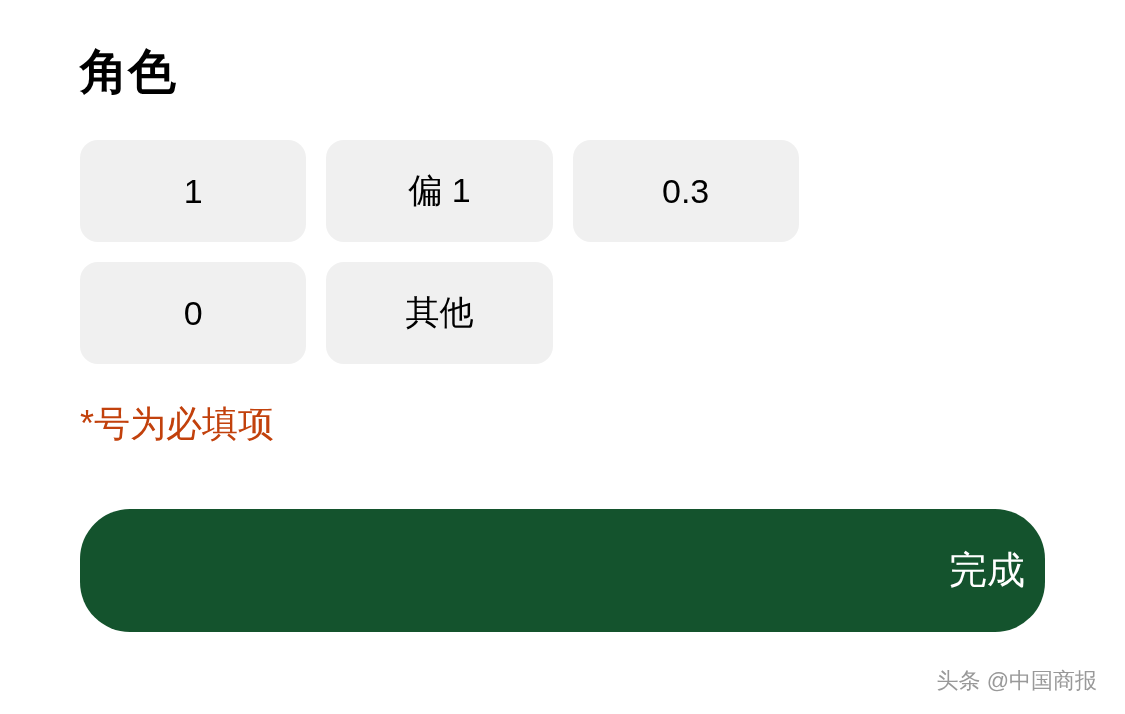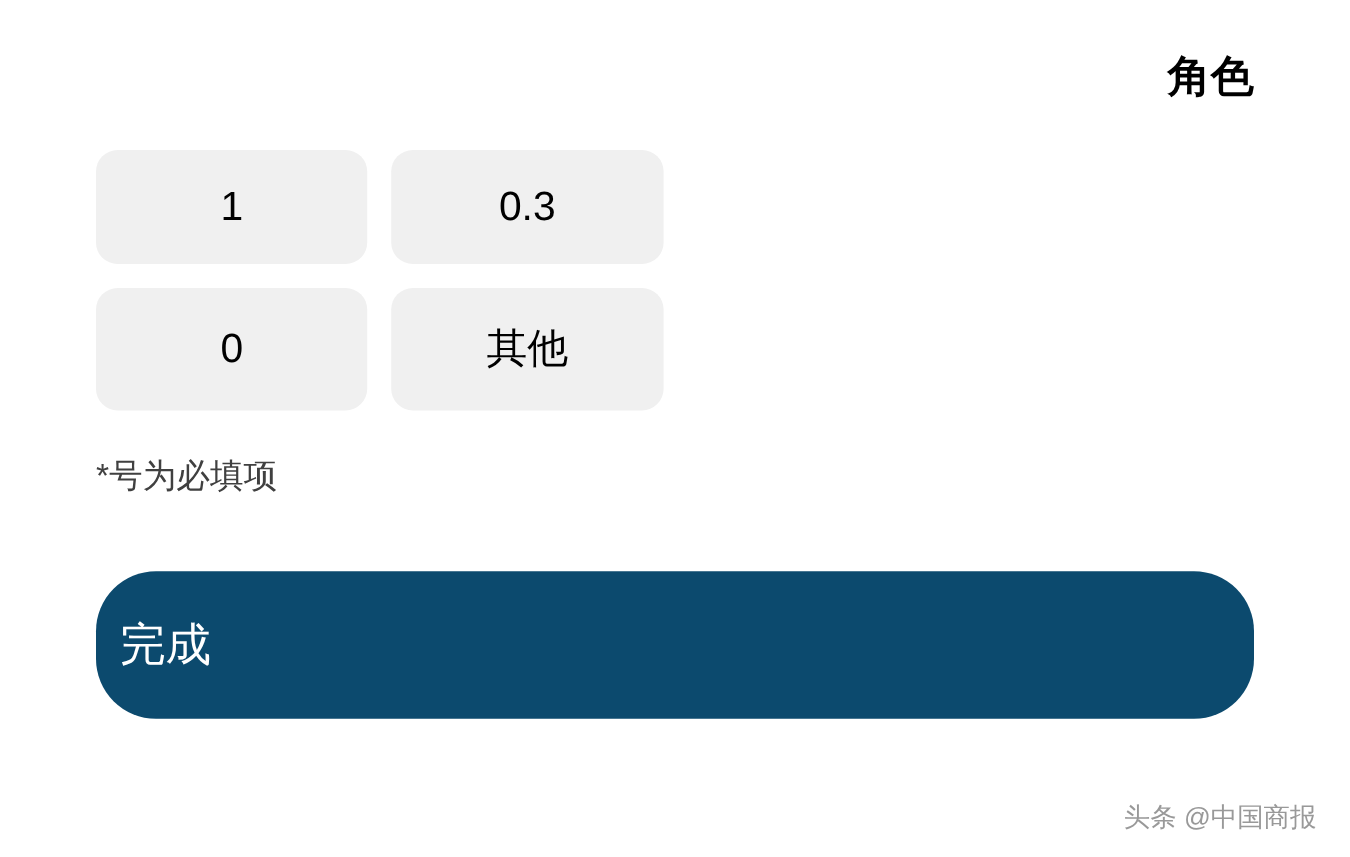--- a/index.html
+++ b/index.html
@@ -15,25 +15,24 @@
       font-family: -apple-system, BlinkMacSystemFont, "PingFang SC", "Hiragino Sans GB", "Microsoft YaHei", sans-serif;
       position: relative;
       overflow: hidden;
     }
 
     .container {
       padding: 40px 80px 0 80px;
     }
 
     .section-title {
-      font-size: 36px;
+      font-size: 48px;
       font-weight: 600;
       color: #000000;
       margin-bottom: 36px;
-      text-align: right;
     }
 
     .options-grid {
       display: grid;
       grid-template-columns: repeat(4, 1fr);
       gap: 20px;
       margin-bottom: 20px;
     }
 
     .options-row2 {
@@ -52,60 +51,61 @@
       font-weight: 400;
       color: #000000;
       text-align: center;
       cursor: pointer;
       display: flex;
       align-items: center;
       justify-content: center;
     }
 
     .required-note {
-      font-size: 28px;
-      color: #404040;
+      font-size: 36px;
+      color: #c2410c;
       margin-bottom: 60px;
       margin-top: 10px;
     }
 
     .submit-section {
       padding: 0 0px;
     }
 
     .submit-btn {
       width: 100%;
-      background-color: #0c4a6e;
+      background-color: #14532d;
       border: none;
       border-radius: 50px;
       padding: 36px 20px;
       font-size: 38px;
       font-weight: 500;
       color: #ffffff;
-      text-align: left;
+      text-align: right;
       cursor: pointer;
       display: block;
     }
 
     .watermark {
       position: absolute;
       bottom: 18px;
       right: 28px;
       font-size: 22px;
       color: #999999;
     }
   </style>
 </head>
 <body>
 
 <div class="container">
   <h1 class="section-title">角色</h1>
 
   <div class="options-grid">
     <button class="option-btn">1</button>
+    <button class="option-btn">偏 1</button>
     <button class="option-btn">0.3</button>
   </div>
 
   <div class="options-row2">
     <button class="option-btn">0</button>
     <button class="option-btn">其他</button>
   </div>
 
   <p class="required-note">*号为必填项</p>
 

